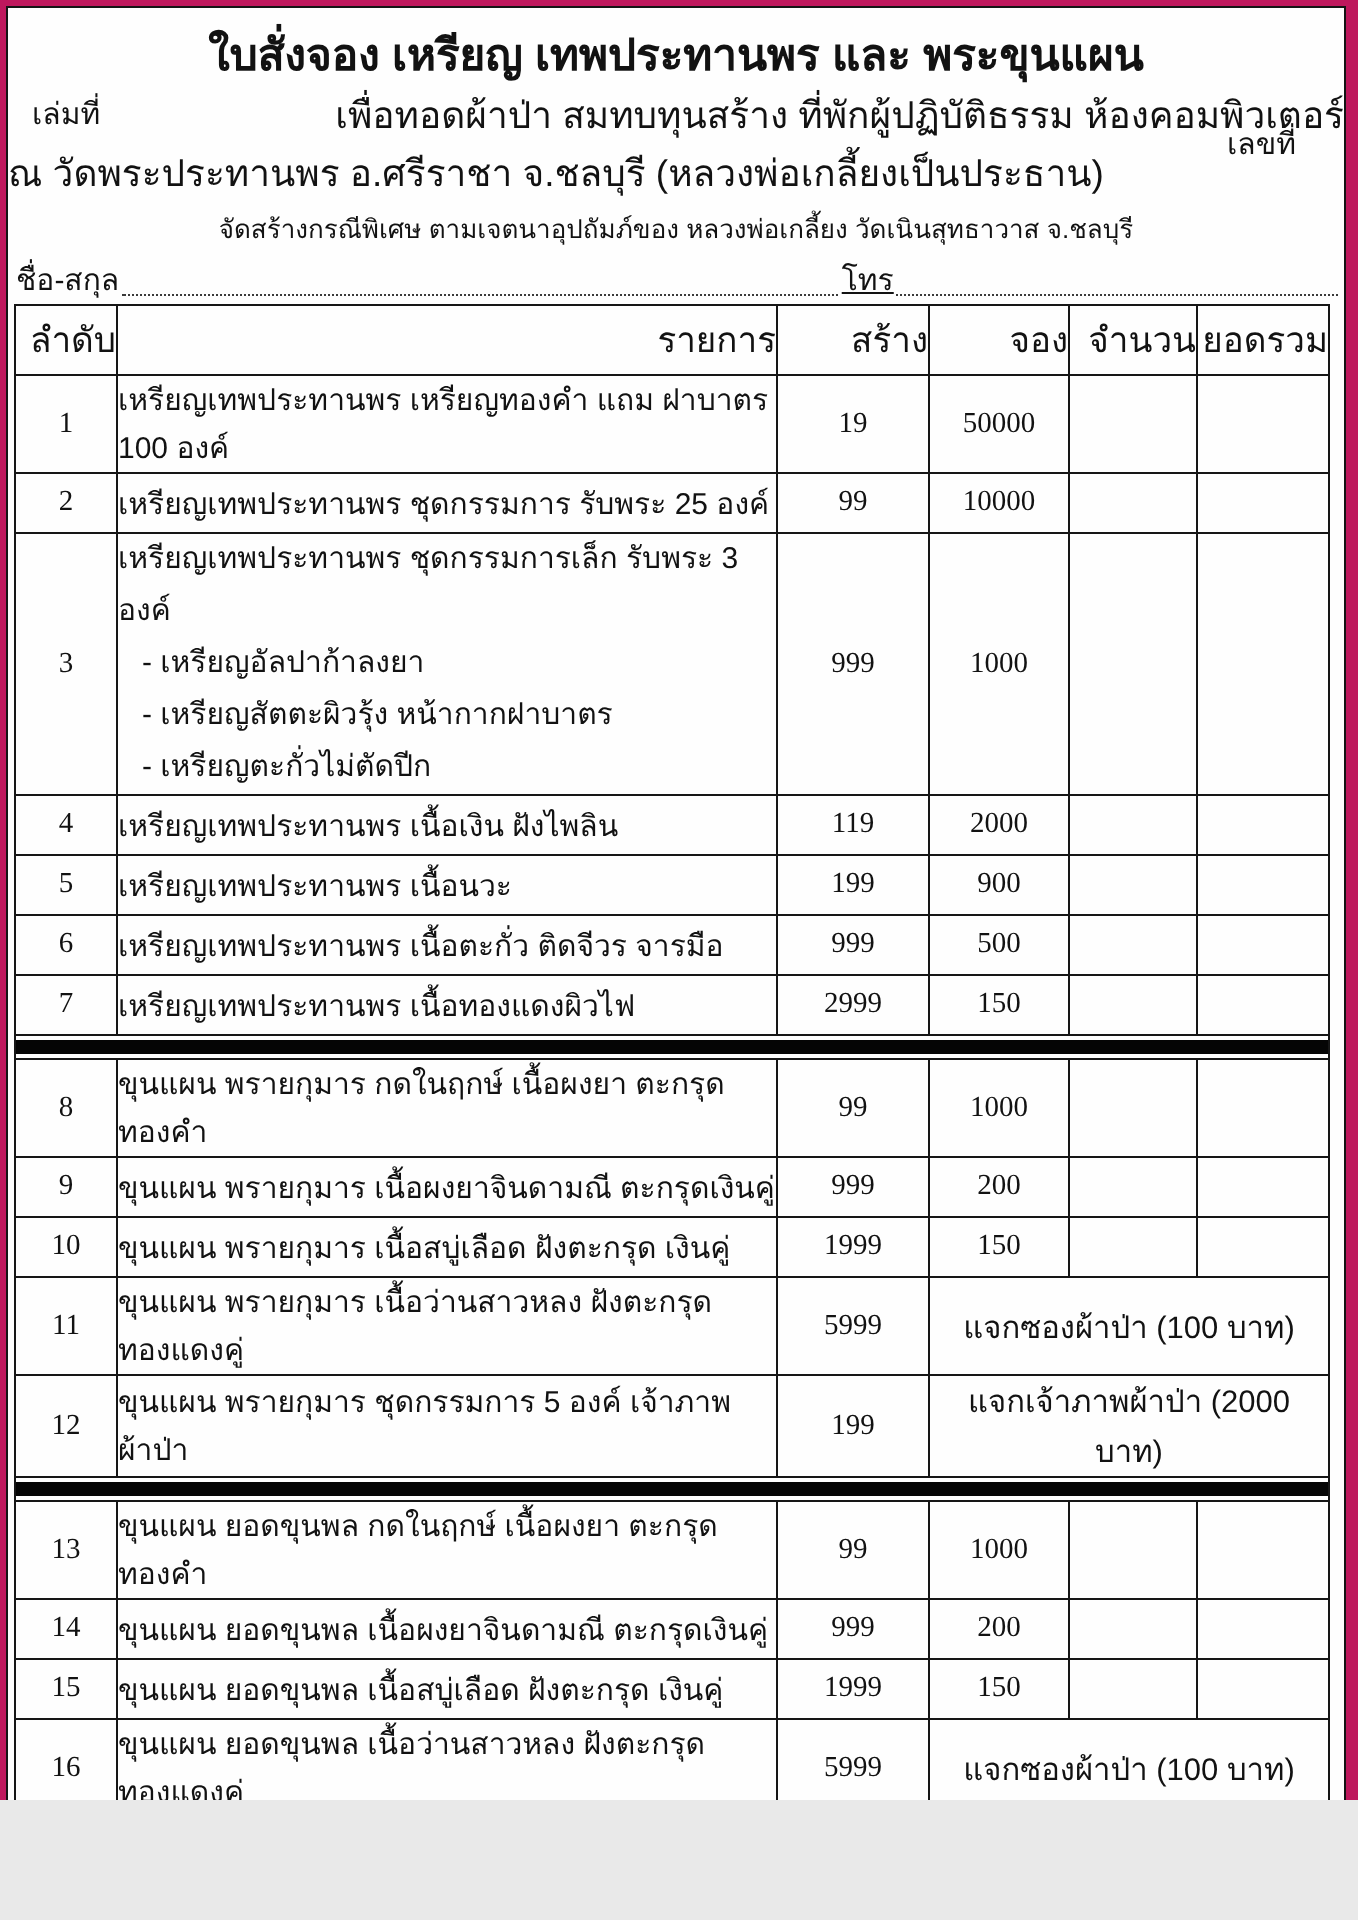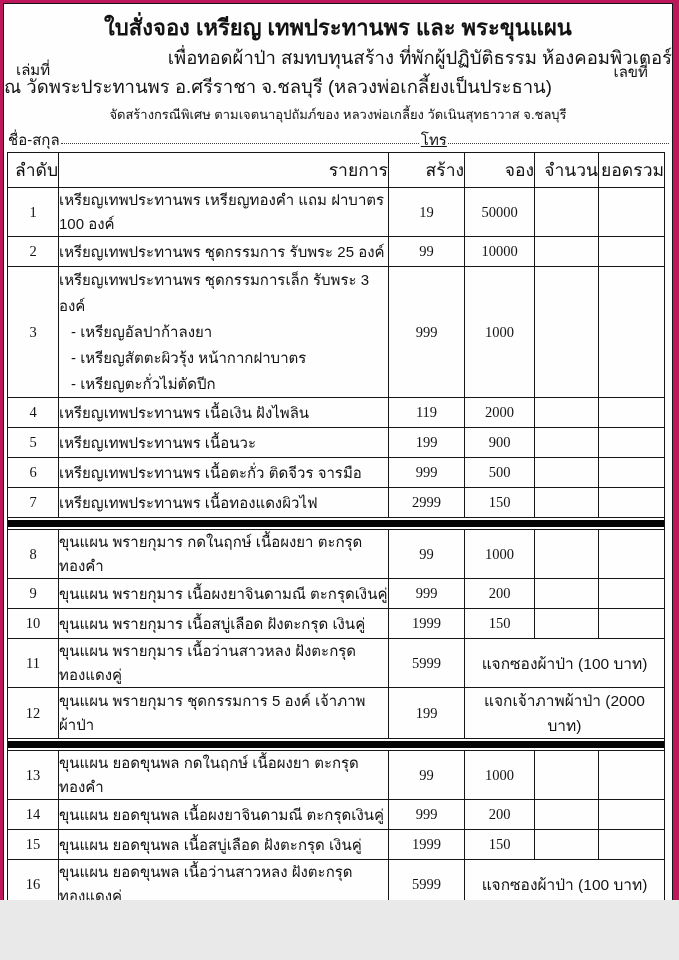--- a/index.html
+++ b/index.html
@@ -4,24 +4,24 @@
 <style>
   html,body{margin:0;padding:0;background:#e9e9e9;}
   .canvas{position:relative;width:679px;height:900px;background:#be185d;font-family:"Liberation Sans",sans-serif;color:#121212;overflow:hidden;}
   .page{position:absolute;left:3px;top:3px;width:670px;height:951px;border:1.6px solid #141414;background:#fefefe;box-sizing:border-box;}
   
   .hdr{position:relative;}
   .title{text-align:center;font-size:22px;font-weight:700;line-height:30px;padding-top:9px;}
   .sub1{text-align:right;font-size:18.5px;line-height:29px;}
   .sub2{text-align:left;font-size:18.5px;line-height:30px;}
   .sub3{text-align:center;font-size:13px;line-height:26px;}
-  .bookno{position:absolute;left:12px;top:54px;font-size:15px;}
+  .bookno{position:absolute;left:12px;top:41px;font-size:15px;}
   .docno{position:absolute;right:24px;top:56px;font-size:15px;}
   
-  .nameline{display:flex;align-items:flex-start;font-size:15px;height:23px;padding:0 2px 1px 4px;}
+  .nameline{display:flex;align-items:center;font-size:15px;height:23px;padding:0 2px 1px 4px;}
   .dots{flex-grow:1;border-bottom:1.5px dotted #3a3a3a;height:15px;margin:0 1px;}
   .dots.first{flex-grow:1.62;}
   .tel{margin-left:1px;text-decoration:underline;}
   
   table.t{border-collapse:collapse;table-layout:fixed;width:657px;margin-left:3px;}
   table.t td,table.t th{border:1.4px solid #161616;padding:0;box-sizing:border-box;overflow:hidden;}
   table.t th{font-size:17.5px;font-weight:400;height:35px;text-align:right;}
   td.no,td.num{text-align:center;font-family:"Liberation Serif",serif;font-size:14.5px;}
   td.desc{font-size:15px;padding-left:7px;text-align:left;}
   td.mrg{font-size:15.5px;text-align:center;}

